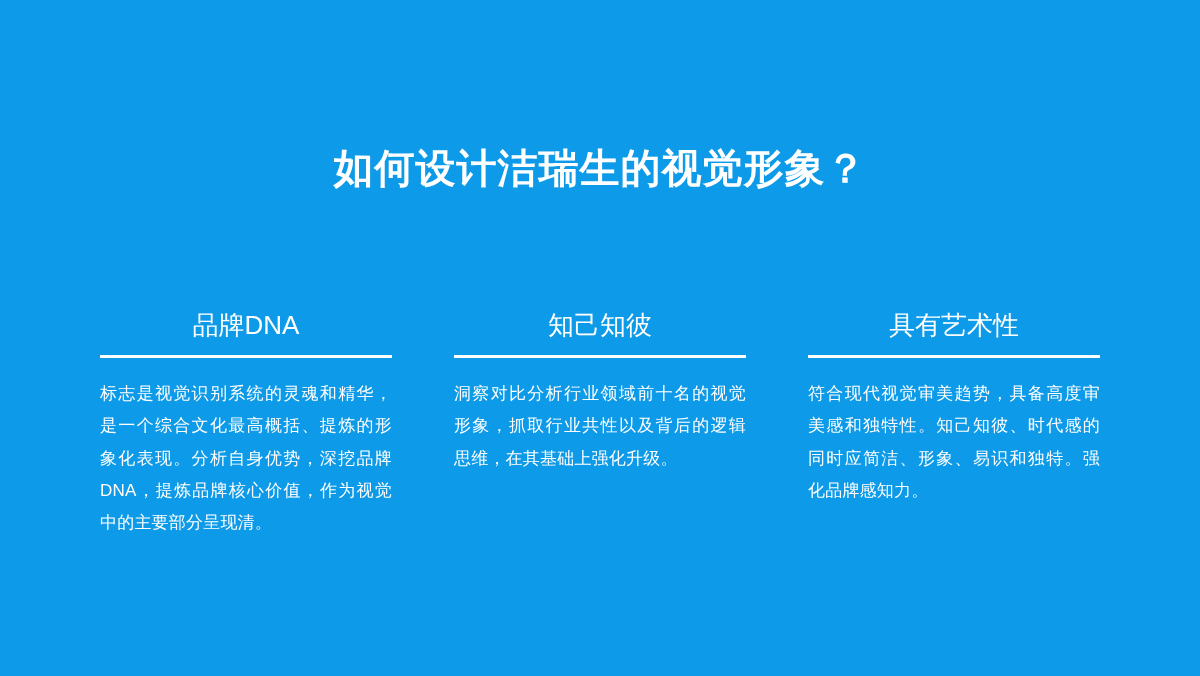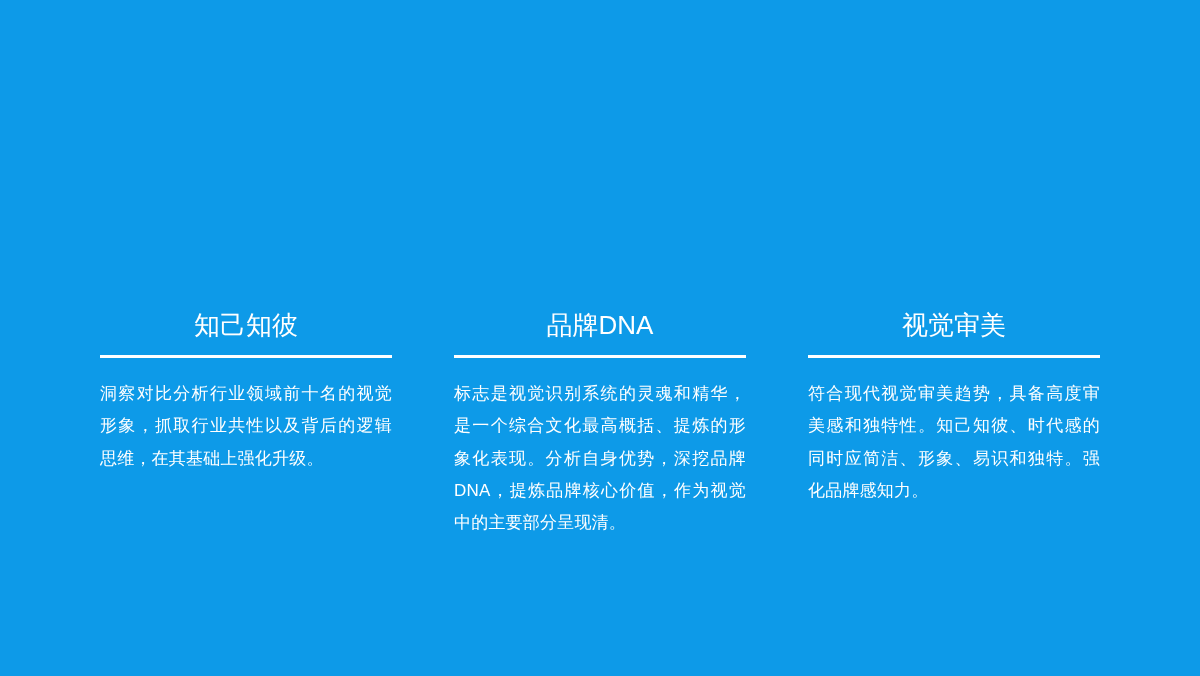--- a/index.html
+++ b/index.html
@@ -64,35 +64,36 @@
     line-height: 1.9;
     text-align: justify;
     letter-spacing: 0.2px;
   }
 </style>
 </head>
 <body>
 
 <div class="slide">
 
+  <div class="slide-title">如何设计洁瑞生的视觉形象？</div>
 
   <div class="columns">
+
+    <div class="column">
+      <div class="col-title">品牌DNA</div>
+      <div class="col-rule"></div>
+      <div class="col-body">标志是视觉识别系统的灵魂和精华，是一个综合文化最高概括、提炼的形象化表现。分析自身优势，深挖品牌DNA，提炼品牌核心价值，作为视觉中的主要部分呈现清。</div>
+    </div>
 
     <div class="column">
       <div class="col-title">知己知彼</div>
       <div class="col-rule"></div>
       <div class="col-body">洞察对比分析行业领域前十名的视觉形象，抓取行业共性以及背后的逻辑思维，在其基础上强化升级。</div>
     </div>
 
     <div class="column">
-      <div class="col-title">品牌DNA</div>
-      <div class="col-rule"></div>
-      <div class="col-body">标志是视觉识别系统的灵魂和精华，是一个综合文化最高概括、提炼的形象化表现。分析自身优势，深挖品牌DNA，提炼品牌核心价值，作为视觉中的主要部分呈现清。</div>
-    </div>
-
-    <div class="column">
-      <div class="col-title">视觉审美</div>
+      <div class="col-title">具有艺术性</div>
       <div class="col-rule"></div>
       <div class="col-body">符合现代视觉审美趋势，具备高度审美感和独特性。知己知彼、时代感的同时应简洁、形象、易识和独特。强化品牌感知力。</div>
     </div>
 
   </div>
 </div>
 
 </body></html>

